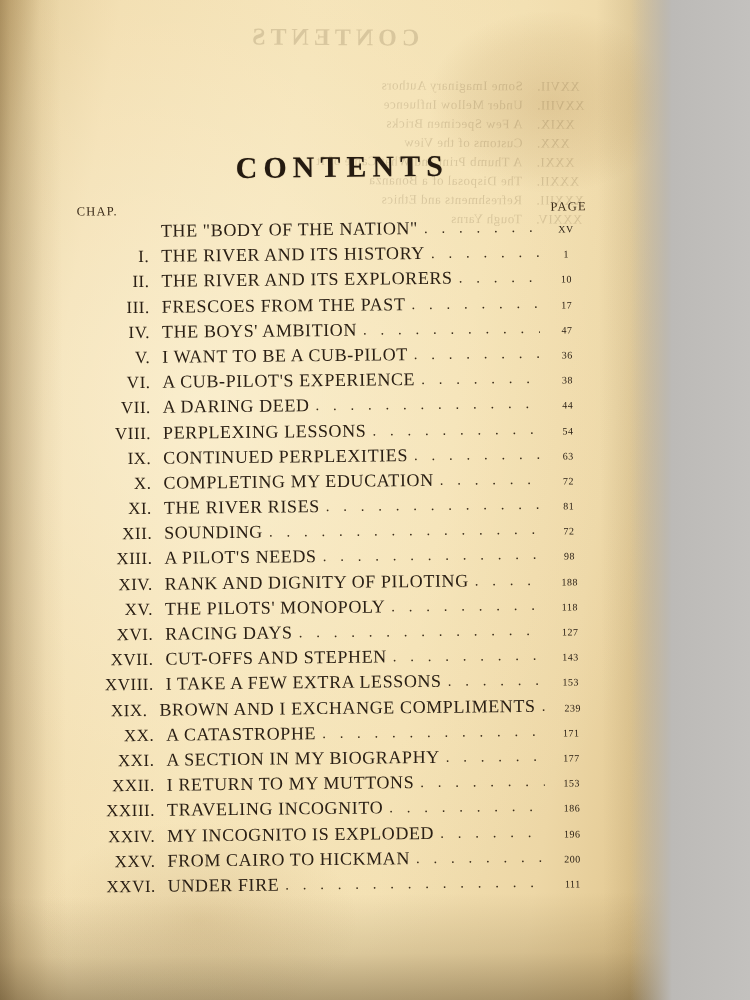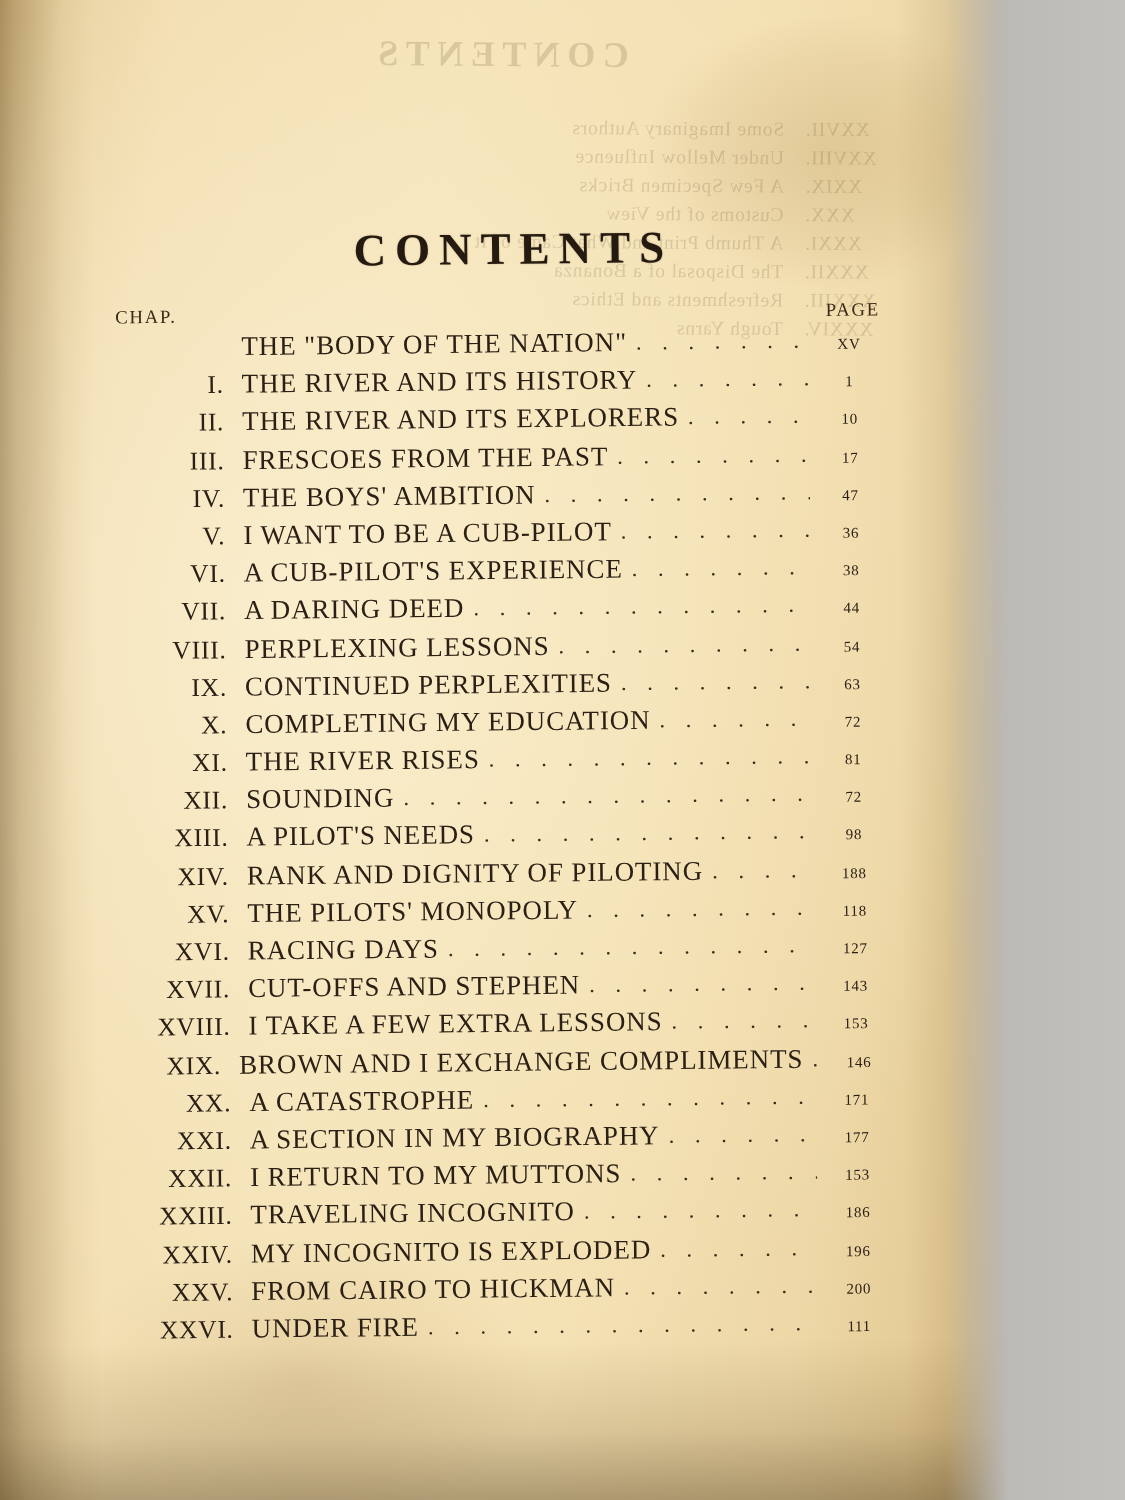--- a/index.html
+++ b/index.html
@@ -355,21 +355,21 @@
         <div class="row">
           <div class="r-num">XVIII.</div>
           <div class="r-title">I TAKE A FEW EXTRA LESSONS</div>
           <div class="r-dots">. . . . . . . . . . . . . . . . . . . . . . . . . . . . . . . . . . . .</div>
           <div class="r-page">153</div>
         </div>
         <div class="row">
           <div class="r-num">XIX.</div>
           <div class="r-title">BROWN AND I EXCHANGE COMPLIMENTS</div>
           <div class="r-dots">. . . . . . . . . . . . . . . . . . . . . . . . . . . . . . . . . . . .</div>
-          <div class="r-page">146</div>
+          <div class="r-page">239</div>
         </div>
         <div class="row">
           <div class="r-num">XX.</div>
           <div class="r-title">A CATASTROPHE</div>
           <div class="r-dots">. . . . . . . . . . . . . . . . . . . . . . . . . . . . . . . . . . . .</div>
           <div class="r-page">171</div>
         </div>
         <div class="row">
           <div class="r-num">XXI.</div>
           <div class="r-title">A SECTION IN MY BIOGRAPHY</div>

